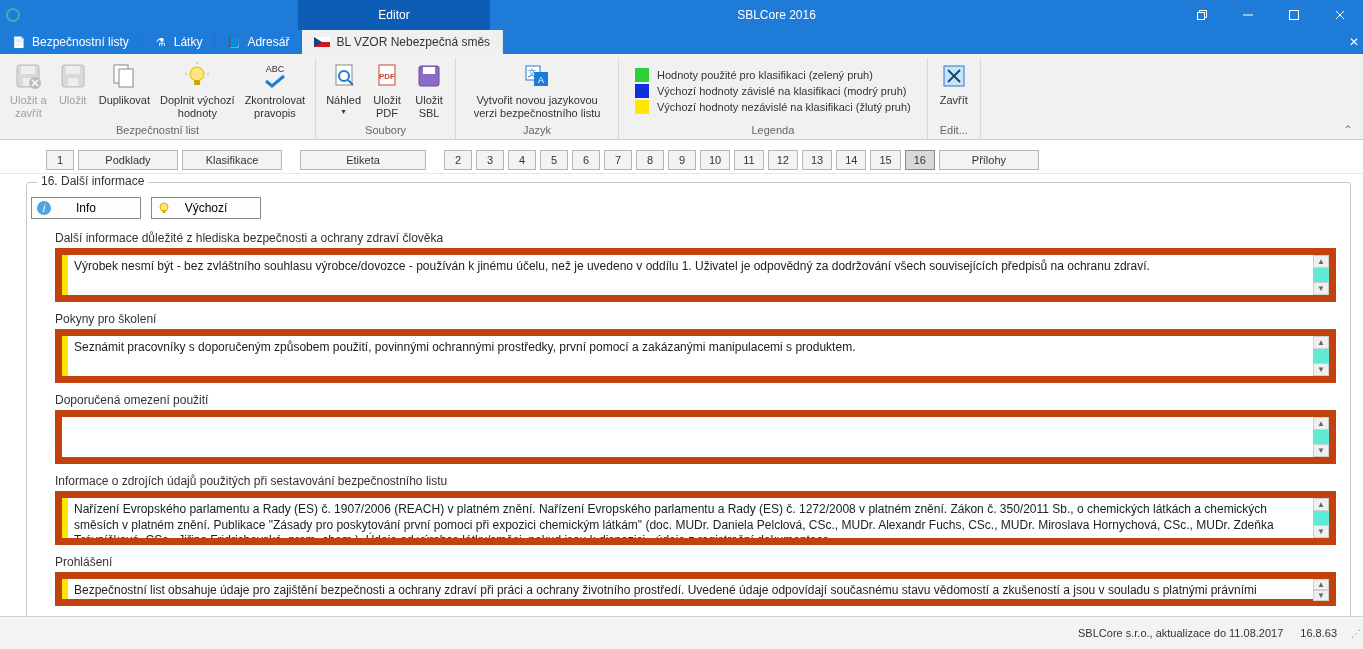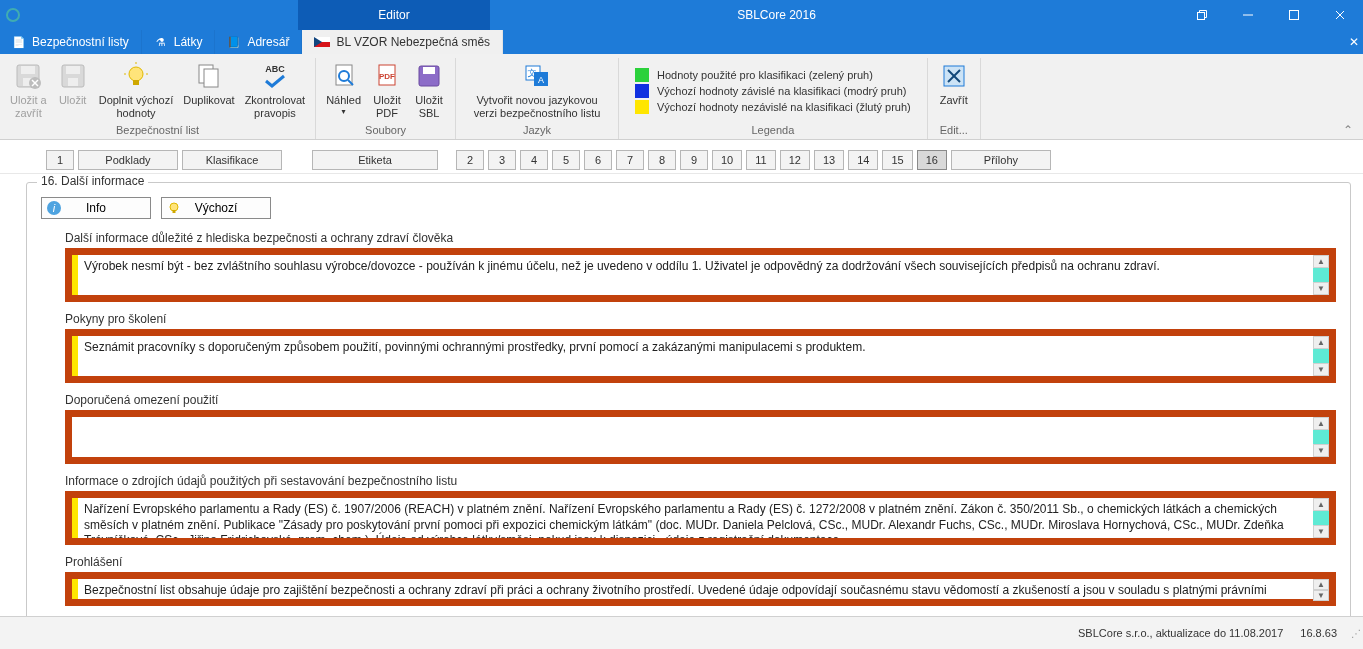--- a/index.html
+++ b/index.html
@@ -35,26 +35,26 @@
 .rbtn .rtext { display: flex; flex-direction: column; align-items: center; }
 .legend-list { display: flex; flex-direction: column; gap: 2px; padding: 0 10px; justify-content: center; flex: 1; }
 .legend-row { display: flex; align-items: center; gap: 8px; font-size: 11px; color: #333; }
 .legend-sw { width: 14px; height: 14px; }
 .ribbon-collapse { position: absolute; right: 6px; bottom: 2px; width: 14px; height: 14px; color: #888; font-size: 12px; }
 
 
 .navrow { height: 28px; background: #fff; display: flex; align-items: center; padding: 0 8px 0 46px; gap: 4px; border-bottom: 1px solid #e8e8e8; margin-top: 6px; }
 .navbtn { height: 20px; border: 1px solid #b6b6b6; background: #f3f3f3; font-size: 11px; color: #333; display: flex; align-items: center; justify-content: center; padding: 0 8px; min-width: 28px; }
 .navbtn.wide { min-width: 100px; }
-.navbtn.wider { min-width: 126px; margin-left: 12px; }
+.navbtn.wider { min-width: 126px; }
 .navbtn.active { background: #d9d9d9; border-color: #8a8a8a; }
 
 
 .content { padding: 8px 12px 0 26px; height: calc(649px - 30px - 24px - 86px - 6px - 28px - 20px); overflow: hidden; position: relative; }
-.fieldset { border: 1px solid #c9c9c9; border-radius: 3px; padding: 14px 14px 8px 14px; height: 441px; position: relative; }
+.fieldset { border: 1px solid #c9c9c9; border-radius: 3px; padding: 14px 14px 8px 4px; height: 441px; position: relative; }
 .fieldset-legend { position: absolute; top: -9px; left: 10px; background: #fff; padding: 0 4px; font-size: 12px; color: #333; }
 .btnrow { display: flex; gap: 10px; margin-bottom: 12px; }
 .pillbtn { width: 110px; height: 22px; border: 1px solid #8a8a8a; background: #fdfdfd; display: flex; align-items: center; justify-content: center; font-size: 12px; position: relative; gap: 6px; }
 .pillbtn .picon { position: absolute; left: 4px; width: 16px; height: 16px; display: flex; align-items: center; justify-content: center; }
 .field-label { font-size: 12px; color: #333; margin-bottom: 3px; }
 .field-block { margin-bottom: 10px; margin-left: 24px; }
 .ta-wrap { position: relative; border: 7px solid #c2410c; background: #5eead4; display: flex; }
 .ta-mark { width: 6px; }
 .ta { flex: 1; font-size: 12px; color: #222; padding: 4px 18px 4px 6px; outline: none; border: none; resize: none; font-family: inherit; line-height: 1.3; overflow: hidden; }
 .ta-scroll { width: 16px; display: flex; flex-direction: column; justify-content: space-between; }
@@ -148,46 +148,46 @@
               <rect x="9" y="16" width="10" height="8" fill="#eee"></rect>
             </svg>
           </div>
         <div class="rtext">
             <span>Uložit</span>
           </div>
       </div>
       <div class="rbtn">
         <div class="ricon">
             <svg width="28" height="28" viewBox="0 0 28 28">
+              <rect x="4" y="3" width="14" height="18" fill="#fff" stroke="#888"></rect>
+              <rect x="9" y="7" width="14" height="18" fill="#fff" stroke="#888"></rect>
+            </svg>
+          </div>
+        <div class="rtext">
+            <span>Duplikovat</span>
+          </div>
+      </div>
+      <div class="rbtn">
+        <div class="ricon">
+            <svg width="28" height="28" viewBox="0 0 28 28">
               <circle cx="14" cy="12" r="7" fill="#ffe47a" stroke="#e0b800"></circle>
               <rect x="11" y="18" width="6" height="5" fill="#cfa800"></rect>
               <line x1="14" y1="2" x2="14" y2="0" stroke="#e0b800"></line>
               <line x1="4" y1="12" x2="2" y2="12" stroke="#e0b800"></line>
               <line x1="26" y1="12" x2="24" y2="12" stroke="#e0b800"></line>
             </svg>
           </div>
         <div class="rtext">
             <span>Doplnit výchozí</span>
             <span>hodnoty</span>
           </div>
       </div>
       <div class="rbtn">
-        <div class="ricon">
-            <svg width="28" height="28" viewBox="0 0 28 28">
-              <rect x="4" y="3" width="14" height="18" fill="#fff" stroke="#888"></rect>
-              <rect x="9" y="7" width="14" height="18" fill="#fff" stroke="#888"></rect>
-            </svg>
-          </div>
-        <div class="rtext">
-            <span>Duplikovat</span>
-          </div>
-      </div>
-      <div class="rbtn">
         <div class="ricon" style="flex-direction:column;">
-          <div style="font-size:9px; font-weight:bold; color:#333;">ABC</div>
+          <div style="font-size:9px; font-weight:normal; color:#333;">ABC</div>
           <svg width="24" height="14" viewBox="0 0 24 14">
               <polyline points="3,7 9,12 21,2" fill="none" stroke="#1e7bd8" stroke-width="3"></polyline>
             </svg>
         </div>
         <div class="rtext">
             <span>Zkontrolovat</span>
             <span>pravopis</span>
           </div>
       </div>
     </div>

